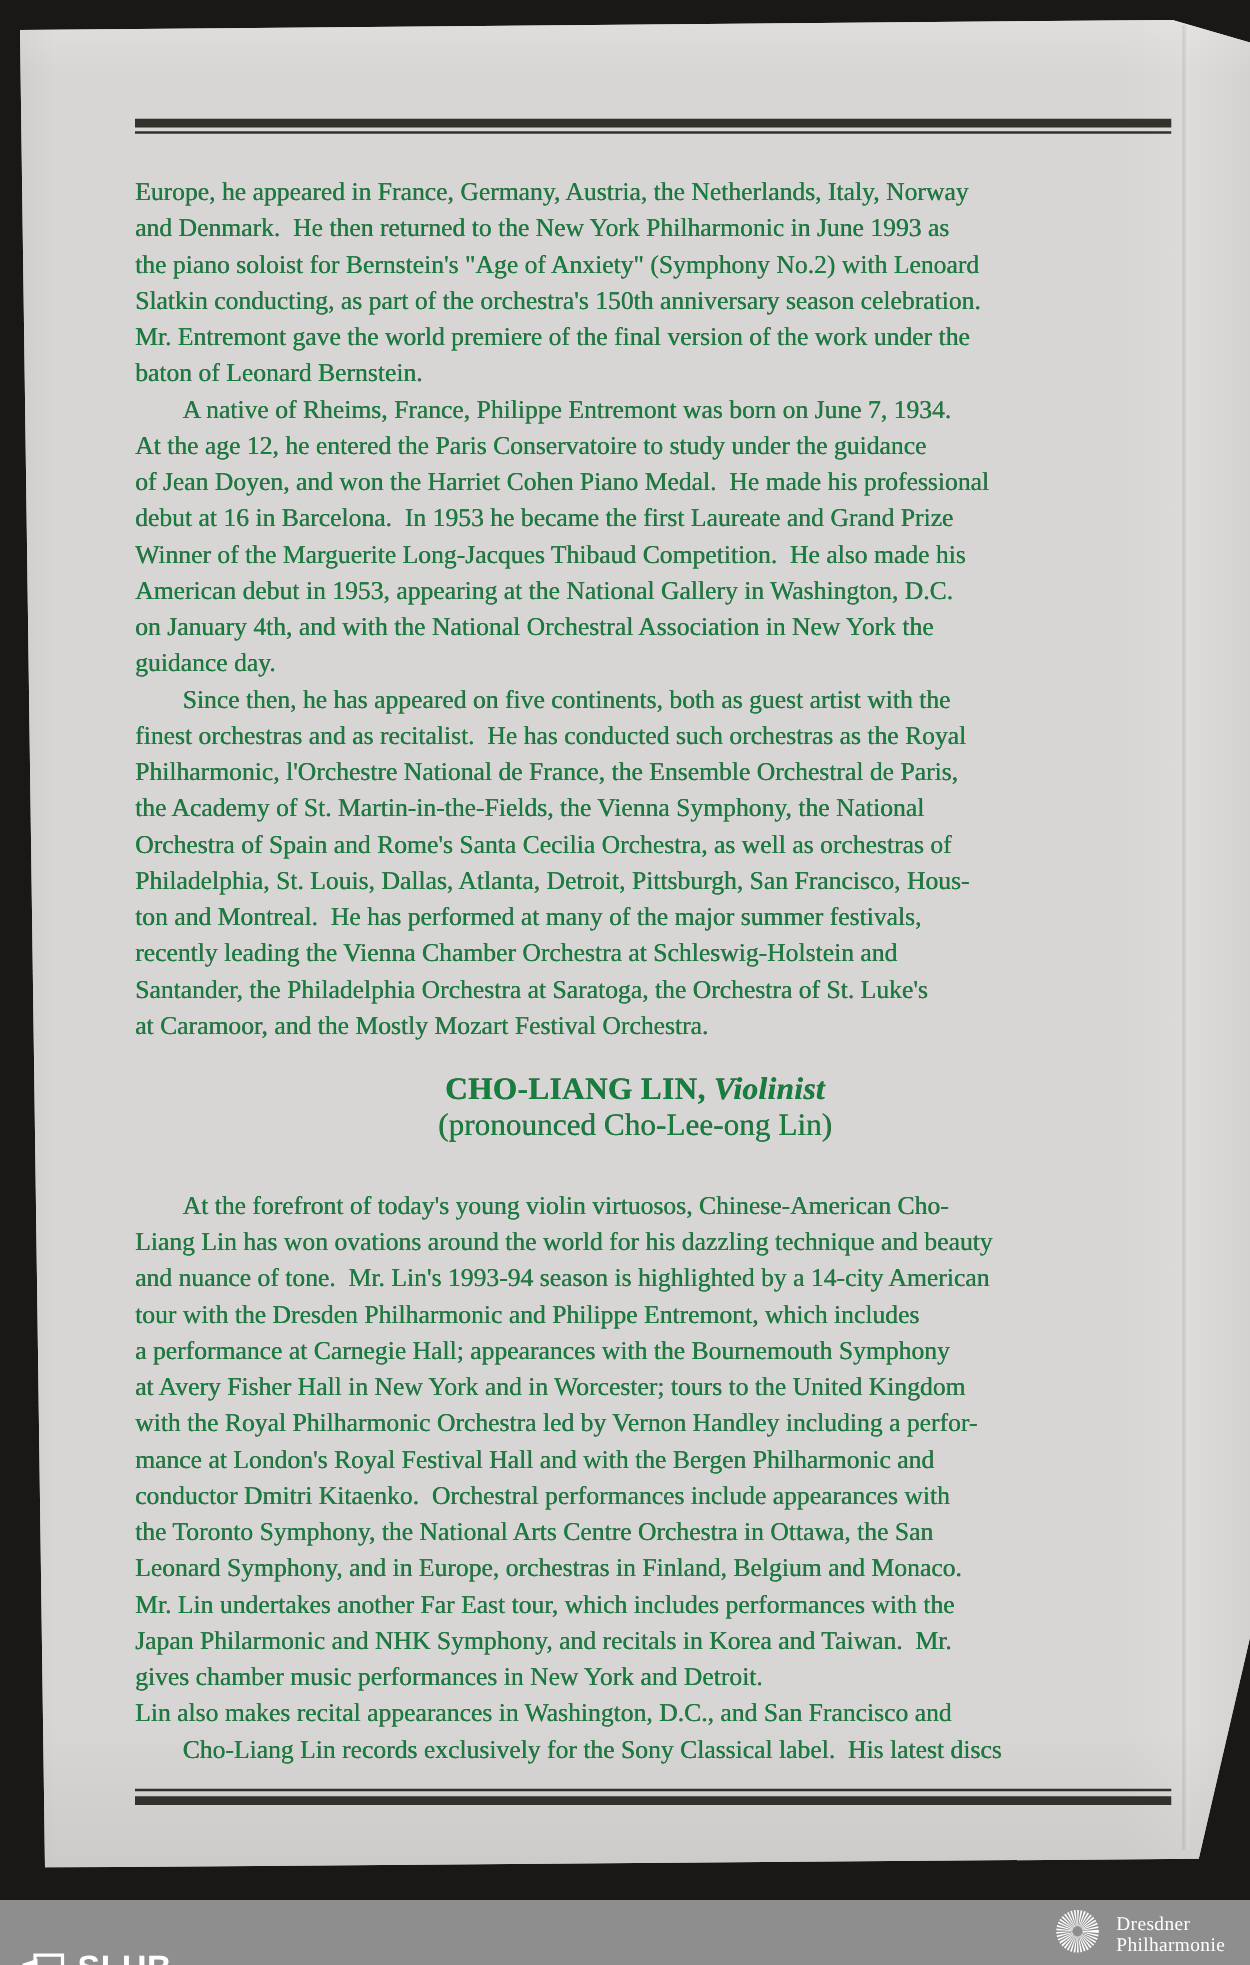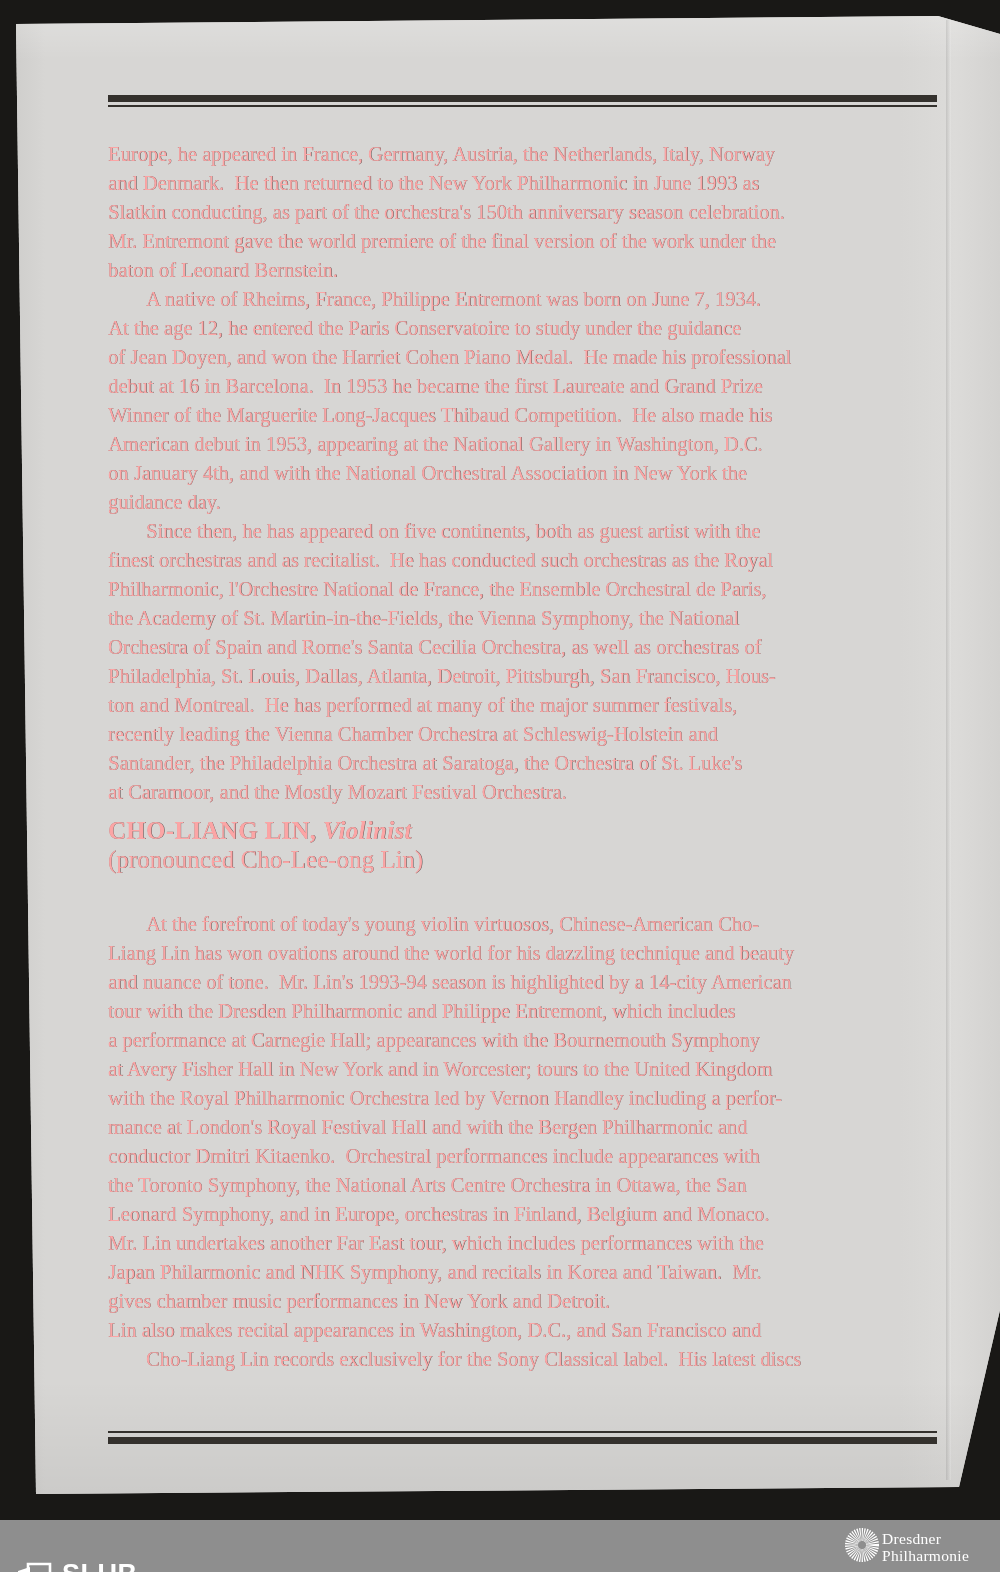--- a/index.html
+++ b/index.html
@@ -36,44 +36,44 @@
   .rule .thick { height: 7px; }
   .rule .thin  { height: 2px; }
   .rule.top { top: 95px; }
   .rule.top .thick { margin-bottom: 3px; }
   .rule.bottom { top: 1431px; }
   .rule.bottom .thin { margin-bottom: 4px; }
 
   
   .textcol {
     position: absolute; left: 108px; top: 140px; width: 800px;
-    color: #fca5a5;
+    color: #15803d;
     font-size: 20.5px;
     text-shadow: 0.3px 0 0 rgba(33,31,29,0.75);
   }
   .para { margin: 0; }
   .line { height: 29px; line-height: 29px; white-space: pre; }
   .line.indent { padding-left: 38px; }
 
-  .heading-block { margin-top: 8px; margin-bottom: 37px; text-align: left; }
+  .heading-block { margin-top: 20px; margin-bottom: 37px; text-align: center; }
   .heading { font-size: 25px; font-weight: bold; line-height: 32px; letter-spacing: 0.3px; }
   .heading .role { font-style: italic; }
   .subtitle { font-size: 25px; line-height: 26px; }
 
   
   .footer-bar {
     position: absolute; left: 0; top: 1520px; width: 1000px; height: 52px;
     background: #8e8e8e;
     font-family: "Liberation Sans", "DejaVu Sans", sans-serif;
     color: #ffffff;
   }
   .slub-group { position: absolute; left: 16px; top: 2px; display: flex; gap: 10px; align-items: flex-start; margin-top: 40px; }
   .slub-text .slub-name { font-size: 27px; font-weight: bold; line-height: 25px; letter-spacing: 0.5px; }
   .slub-text .slub-tagline { font-size: 11px; font-weight: bold; line-height: 15px; margin-top: 3px; }
-  .dp-group { position: absolute; left: 842px; top: 5px; display: flex; align-items: center; }
+  .dp-group { position: absolute; left: 842px; top: 5px; display: flex; gap: 11px; align-items: center; }
   .dp-text { font-family: "Liberation Serif", "DejaVu Serif", serif; font-size: 15.5px; line-height: 17px; letter-spacing: 0.3px; }
 </style>
 </head>
 <body>
 
 <div class="canvas">
 
   <div class="paper">
     <div class="paper-shade"></div>
     <div class="crease"></div>
@@ -81,20 +81,21 @@
 
   <div class="rule top">
     <div class="bar thick"></div>
     <div class="bar thin"></div>
   </div>
 
   <div class="textcol">
     <div class="para">
         <div class="line">Europe, he appeared in France, Germany, Austria, the Netherlands, Italy, Norway</div>
         <div class="line">and Denmark.  He then returned to the New York Philharmonic in June 1993 as</div>
+        <div class="line">the piano soloist for Bernstein's "Age of Anxiety" (Symphony No.2) with Lenoard</div>
         <div class="line">Slatkin conducting, as part of the orchestra's 150th anniversary season celebration.</div>
         <div class="line">Mr. Entremont gave the world premiere of the final version of the work under the</div>
         <div class="line">baton of Leonard Bernstein.</div>
       </div>
     <div class="para">
         <div class="line indent">A native of Rheims, France, Philippe Entremont was born on June 7, 1934.</div>
         <div class="line">At the age 12, he entered the Paris Conservatoire to study under the guidance</div>
         <div class="line">of Jean Doyen, and won the Harriet Cohen Piano Medal.  He made his professional</div>
         <div class="line">debut at 16 in Barcelona.  In 1953 he became the first Laureate and Grand Prize</div>
         <div class="line">Winner of the Marguerite Long-Jacques Thibaud Competition.  He also made his</div>

